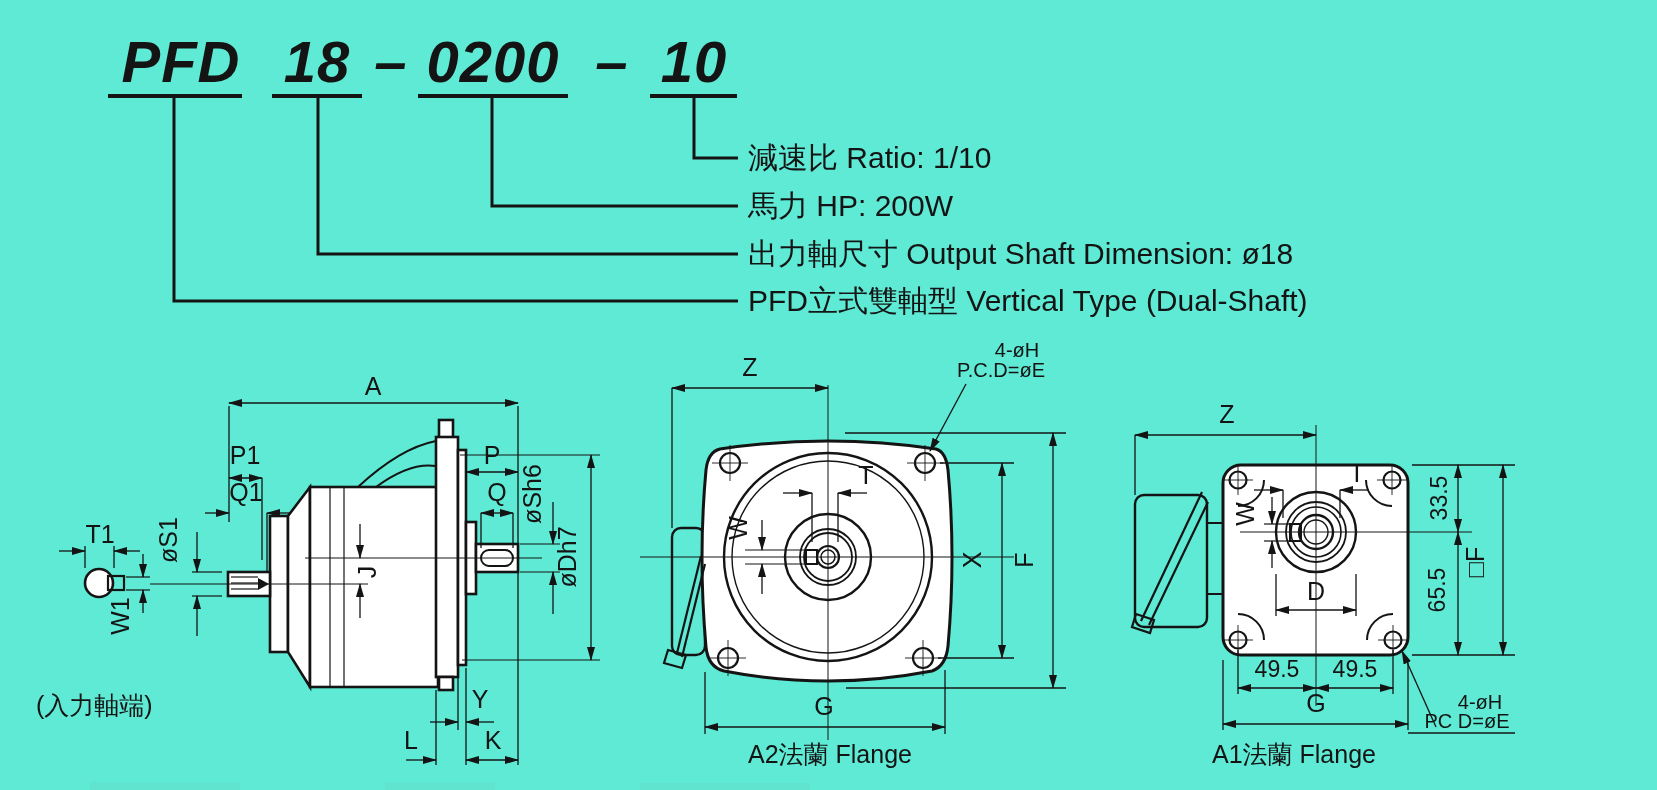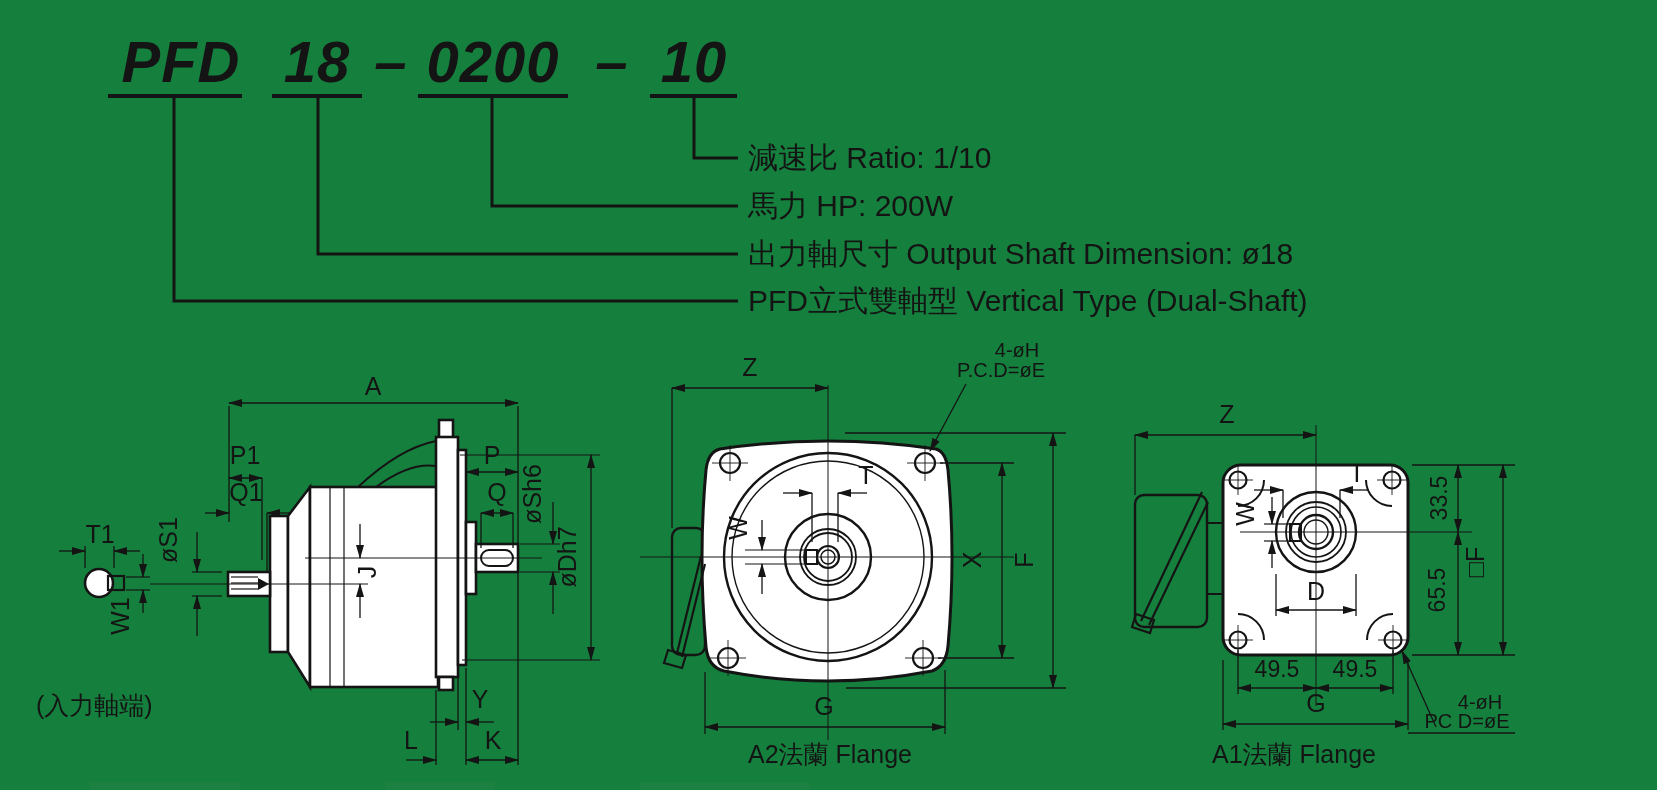--- a/index.html
+++ b/index.html
@@ -1,16 +1,16 @@
 <!DOCTYPE html>
 <html><head>
 <meta charset="utf-8">
 <style>
   html,body{margin:0;padding:0;background:#e9e9e9;}
-  .page{position:relative;width:1657px;height:790px;background:#15803d;overflow:hidden;
+  .page{position:relative;width:1657px;height:790px;background:#5eead4;overflow:hidden;
         font-family:"Liberation Sans", sans-serif;text-align:center;}
   svg{display:block}
   svg text{fill:#141414;font-family:"Liberation Sans","DejaVu Sans",sans-serif;}
   .t-model{font-size:58px;font-weight:bold;font-style:italic;letter-spacing:1px;}
   .t-legend{font-size:30px;}
   .t-dim{font-size:25px;}
   .t-num{font-size:23px;}
   .t-note{font-size:20px;}
   .t-cap{font-size:25px;}
   .ln{stroke:#141414;fill:none;}

